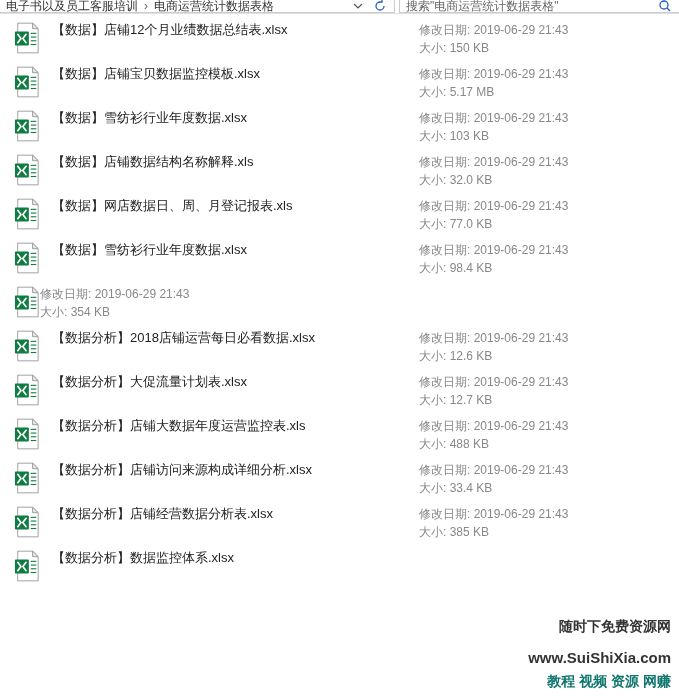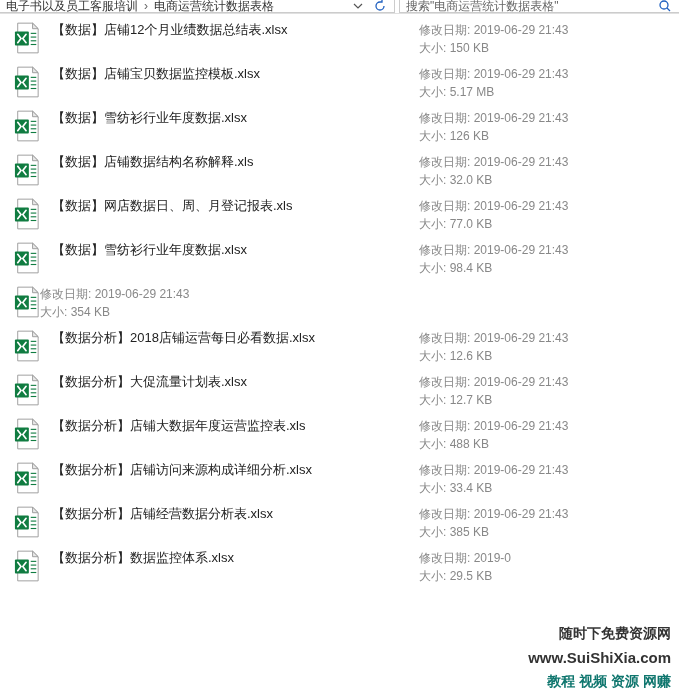--- a/index.html
+++ b/index.html
@@ -127,21 +127,21 @@
     .watermark-line1 {
       font-size: 14px;
       font-weight: bold;
       color: #333;
       text-shadow: 1px 1px 2px rgba(255,255,255,0.8);
     }
     .watermark-line2 {
       font-size: 15px;
       font-weight: bold;
       color: #333;
-      margin-top: 6px;
+      margin-top: 13px;
     }
     .watermark-line3 {
       font-size: 14px;
       font-weight: bold;
       color: #0f766e;
       margin-top: 7px;
     }
   </style>
 </head>
 <body>
@@ -229,21 +229,21 @@
     <line x1="18" y1="16" x2="24" y2="16" stroke="#107c41" stroke-width="1.2"></line>
     <line x1="18" y1="20" x2="24" y2="20" stroke="#107c41" stroke-width="1.2"></line>
     <line x1="18" y1="24" x2="24" y2="24" stroke="#107c41" stroke-width="1.2"></line>
   </svg>
       </div>
     <div class="file-info">
       <div class="file-name">【数据】雪纺衫行业年度数据.xlsx</div>
     </div>
     <div class="file-meta">
       <span class="meta-line"><span>修改日期: </span><span>2019-06-29 21:43</span></span>
-      <span class="meta-line"><span>大小: </span><span>126 KB</span></span>
+      <span class="meta-line"><span>大小: </span><span>103 KB</span></span>
     </div>
   </div>
     <div class="file-row">
     <div class="file-icon">
         <svg class="excel-icon" viewBox="0 0 28 34">
     <path d="M4 1 L20 1 L26 7 L26 33 L4 33 Z" fill="#fff" stroke="#999" stroke-width="1"></path>
     <path d="M20 1 L20 7 L26 7 Z" fill="#e8e8e8" stroke="#999" stroke-width="1"></path>
     <rect x="1" y="10" width="15" height="15" rx="1" fill="#107c41"></rect>
     <path d="M4 13 L7.5 17.5 L4 22 M13 13 L9.5 17.5 L13 22" stroke="#fff" stroke-width="1.8" fill="none" stroke-linecap="round"></path>
     <line x1="18" y1="12" x2="24" y2="12" stroke="#107c41" stroke-width="1.2"></line>
@@ -433,24 +433,20 @@
     <rect x="1" y="10" width="15" height="15" rx="1" fill="#107c41"></rect>
     <path d="M4 13 L7.5 17.5 L4 22 M13 13 L9.5 17.5 L13 22" stroke="#fff" stroke-width="1.8" fill="none" stroke-linecap="round"></path>
     <line x1="18" y1="12" x2="24" y2="12" stroke="#107c41" stroke-width="1.2"></line>
     <line x1="18" y1="16" x2="24" y2="16" stroke="#107c41" stroke-width="1.2"></line>
     <line x1="18" y1="20" x2="24" y2="20" stroke="#107c41" stroke-width="1.2"></line>
     <line x1="18" y1="24" x2="24" y2="24" stroke="#107c41" stroke-width="1.2"></line>
   </svg>
       </div>
     <div class="file-info">
       <div class="file-name">【数据分析】数据监控体系.xlsx</div>
-    </div>
-    <div class="file-meta">
-      <span class="meta-line"><span>修改日期: </span><span>2019-0</span></span>
-      <span class="meta-line"><span>大小: </span><span>29.5 KB</span></span>
     </div>
   </div>
   </div>
 
 <div class="watermark">
   <div class="watermark-line1">随时下免费资源网</div>
   <div class="watermark-line2">www.SuiShiXia.com</div>
   <div class="watermark-line3">教程 视频 资源 网赚</div>
 </div>
 

